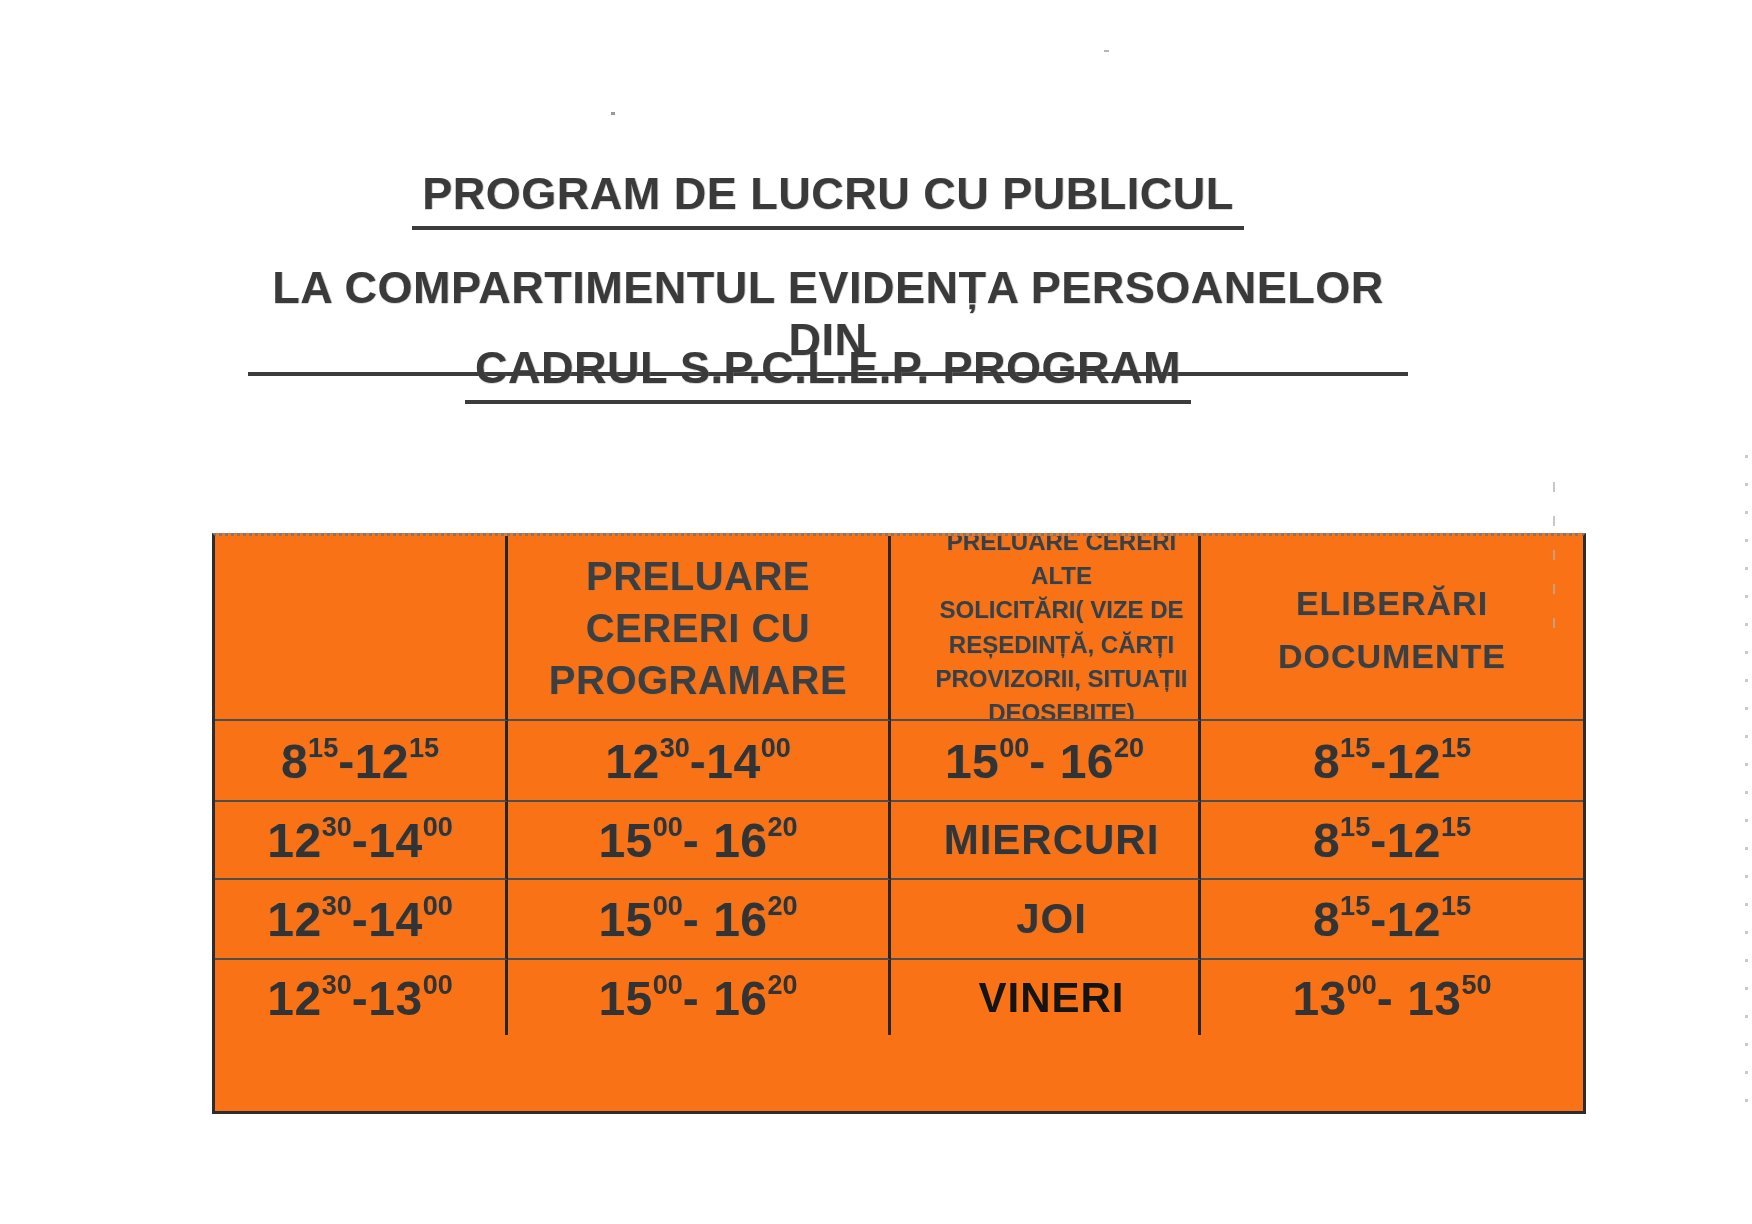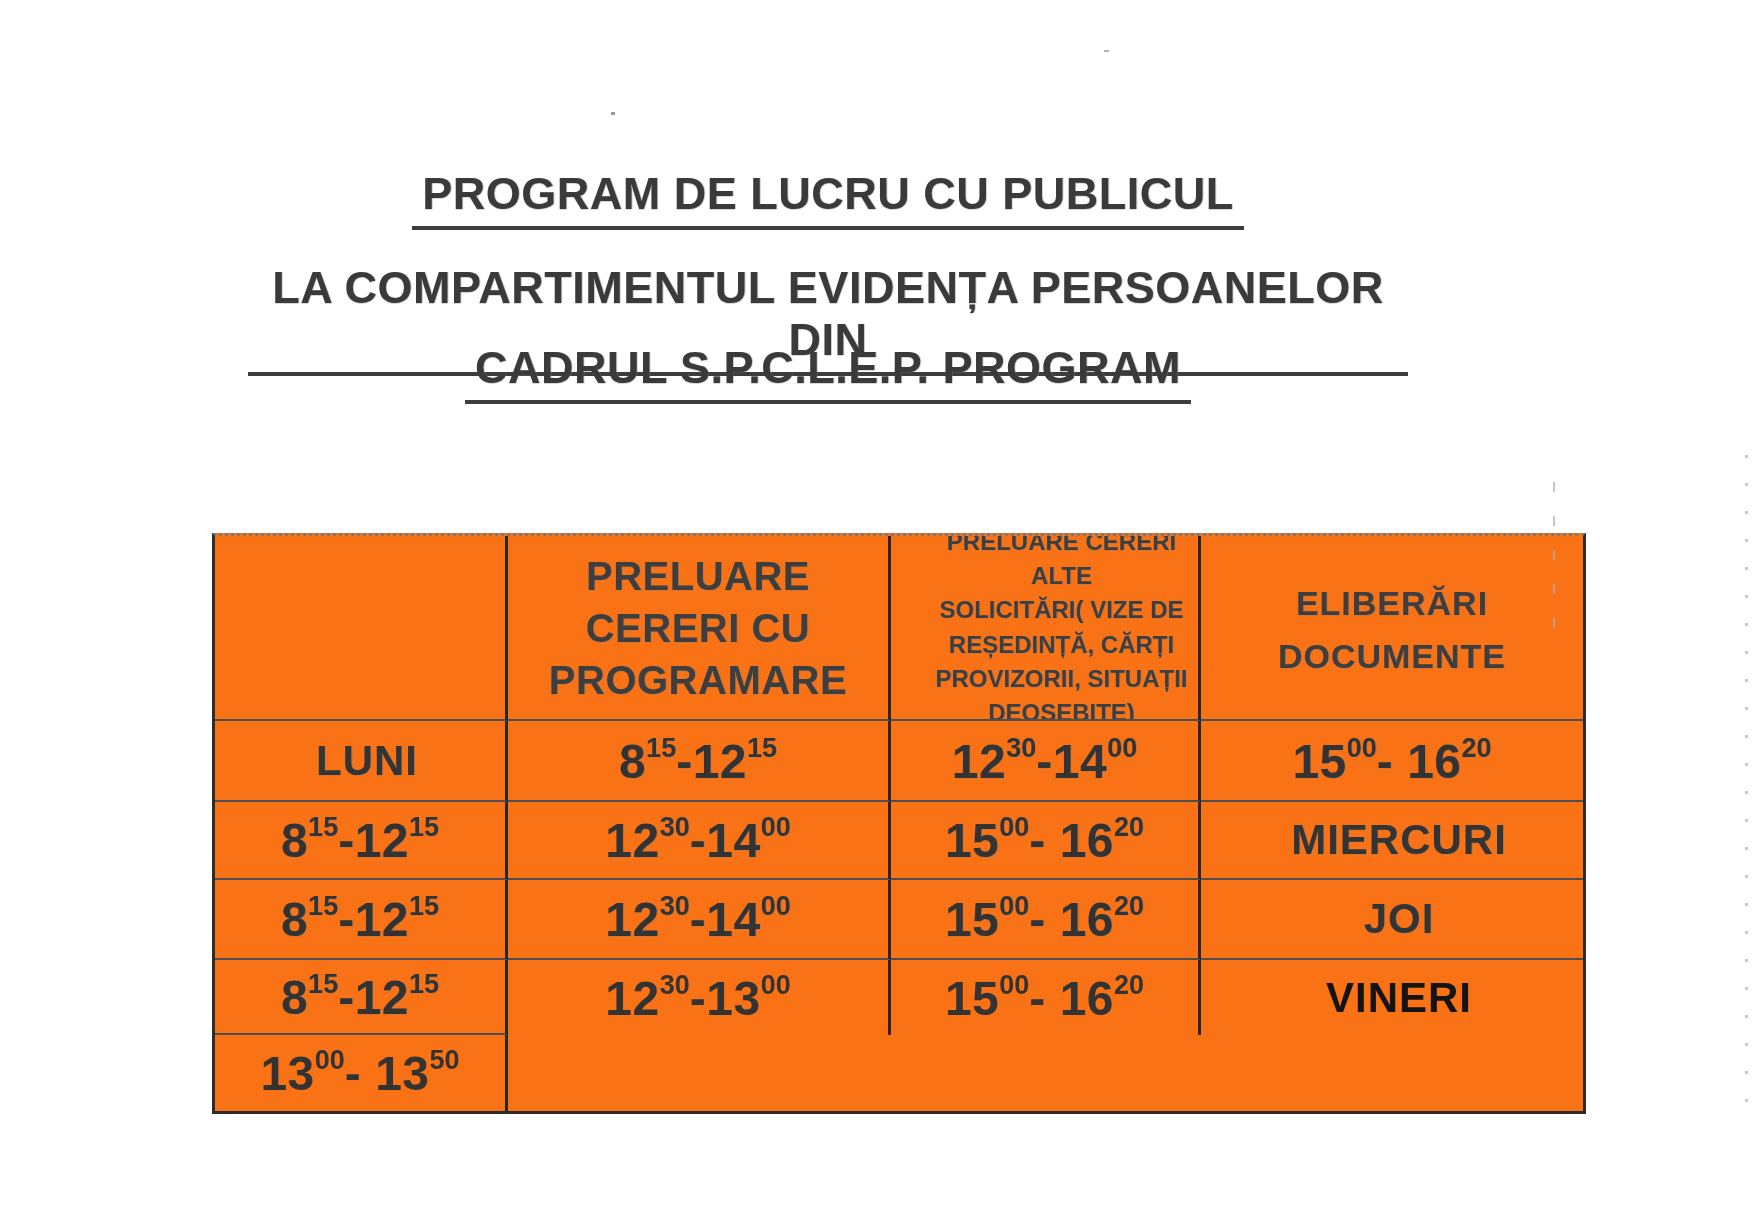--- a/index.html
+++ b/index.html
@@ -93,21 +93,20 @@
 CERERI CU
 PROGRAMARE</div>
     <div class="h3cell scanned">PRELUARE CERERI ALTE
 SOLICITĂRI( VIZE DE
 REȘEDINȚĂ, CĂRȚI
 PROVIZORII, SITUAȚII
 DEOSEBITE)</div>
     <div class="h4cell scanned">ELIBERĂRI
 DOCUMENTE</div>
 
-    <div class="day-cell scanned">LUNI</div>
     <div class="time-cell scanned">
         <span class="twrap"><span class="tb">8</span><span class="ts">15</span><span class="tdash">-</span><span class="tb">12</span><span class="ts">15</span></span>
       </div>
     <div class="time-cell scanned">
         <span class="twrap"><span class="tb">12</span><span class="ts">30</span><span class="tdash">-</span><span class="tb">14</span><span class="ts">00</span></span>
       </div>
     <div class="time-cell scanned">
         <span class="twrap"><span class="tb">15</span><span class="ts">00</span><span class="tdash">- </span><span class="tb">16</span><span class="ts">20</span></span>
       </div>
 

